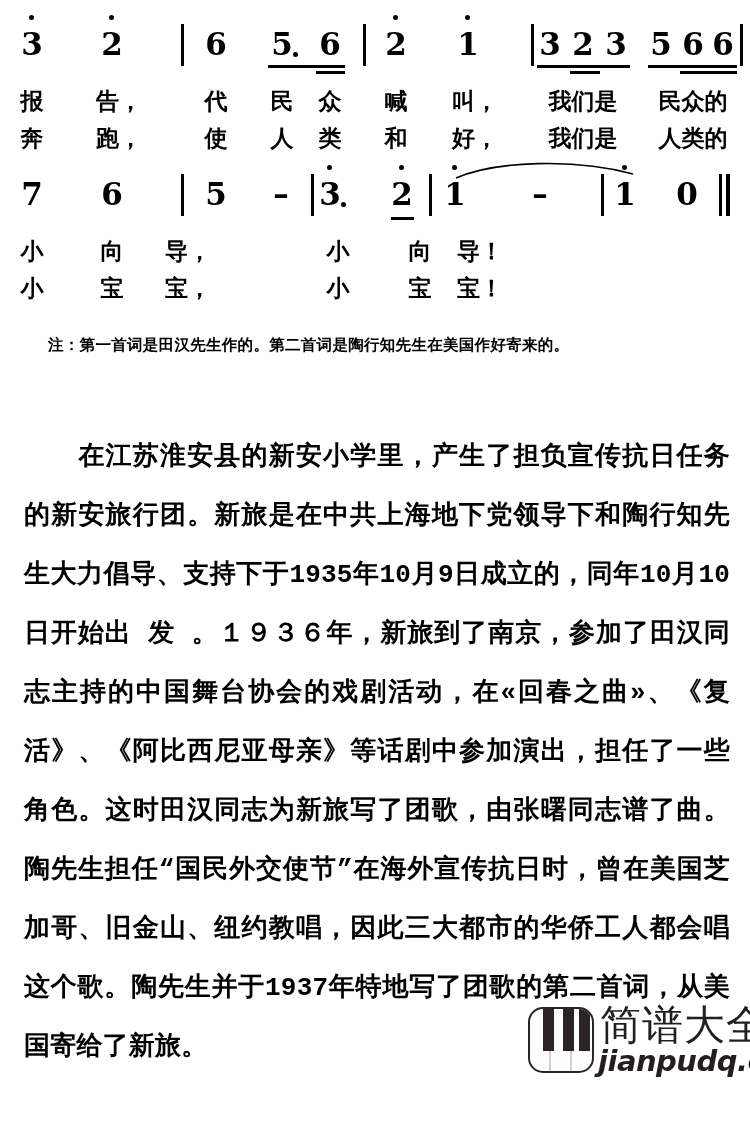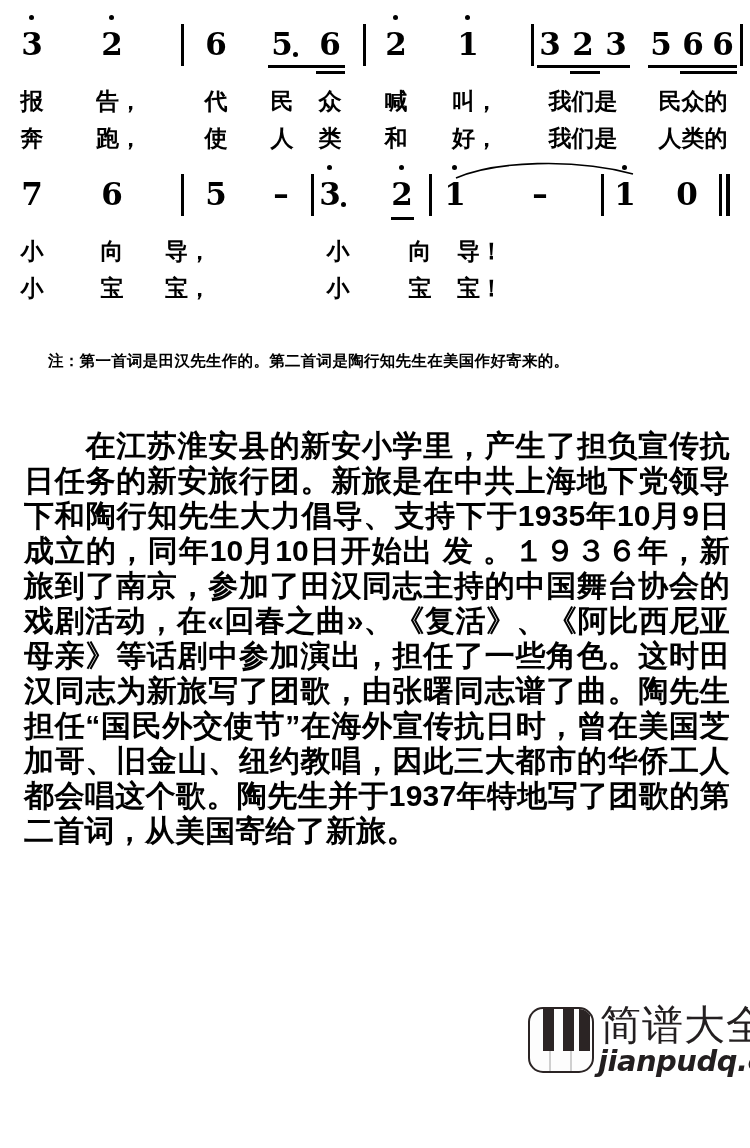--- a/index.html
+++ b/index.html
@@ -134,42 +134,42 @@
     line-height: 30px;
     white-space: pre;
     text-align: center;
     transform: translateX(-50%);
   }
 
   
   .score-note {
     position: absolute;
     left: 48px;
-    top: 351px;
+    top: 335px;
     font-family: "DejaVu Sans", "Liberation Sans", sans-serif;
     font-weight: bold;
     font-size: 15.5px;
     letter-spacing: 0.3px;
     white-space: nowrap;
     text-align: center;
   }
 
   
   .article {
     position: absolute;
     left: 24px;
     top: 428px;
     width: 706px;
   }
   .article p {
     margin: 0;
-    font-family: Liberation Sans, sans-serif;
-    font-weight: bold;
-    font-size: 30px;
-    line-height: 35px;
+    font-family: Liberation Mono, monospace;
+    font-weight: bold;
+    font-size: 26px;
+    line-height: 59px;
     text-align: justify;
     text-indent: 0;
     white-space: pre-wrap;
     letter-spacing: 0.2px;
   }
 
   
   .logo {
     position: absolute;
     left: 528px;

